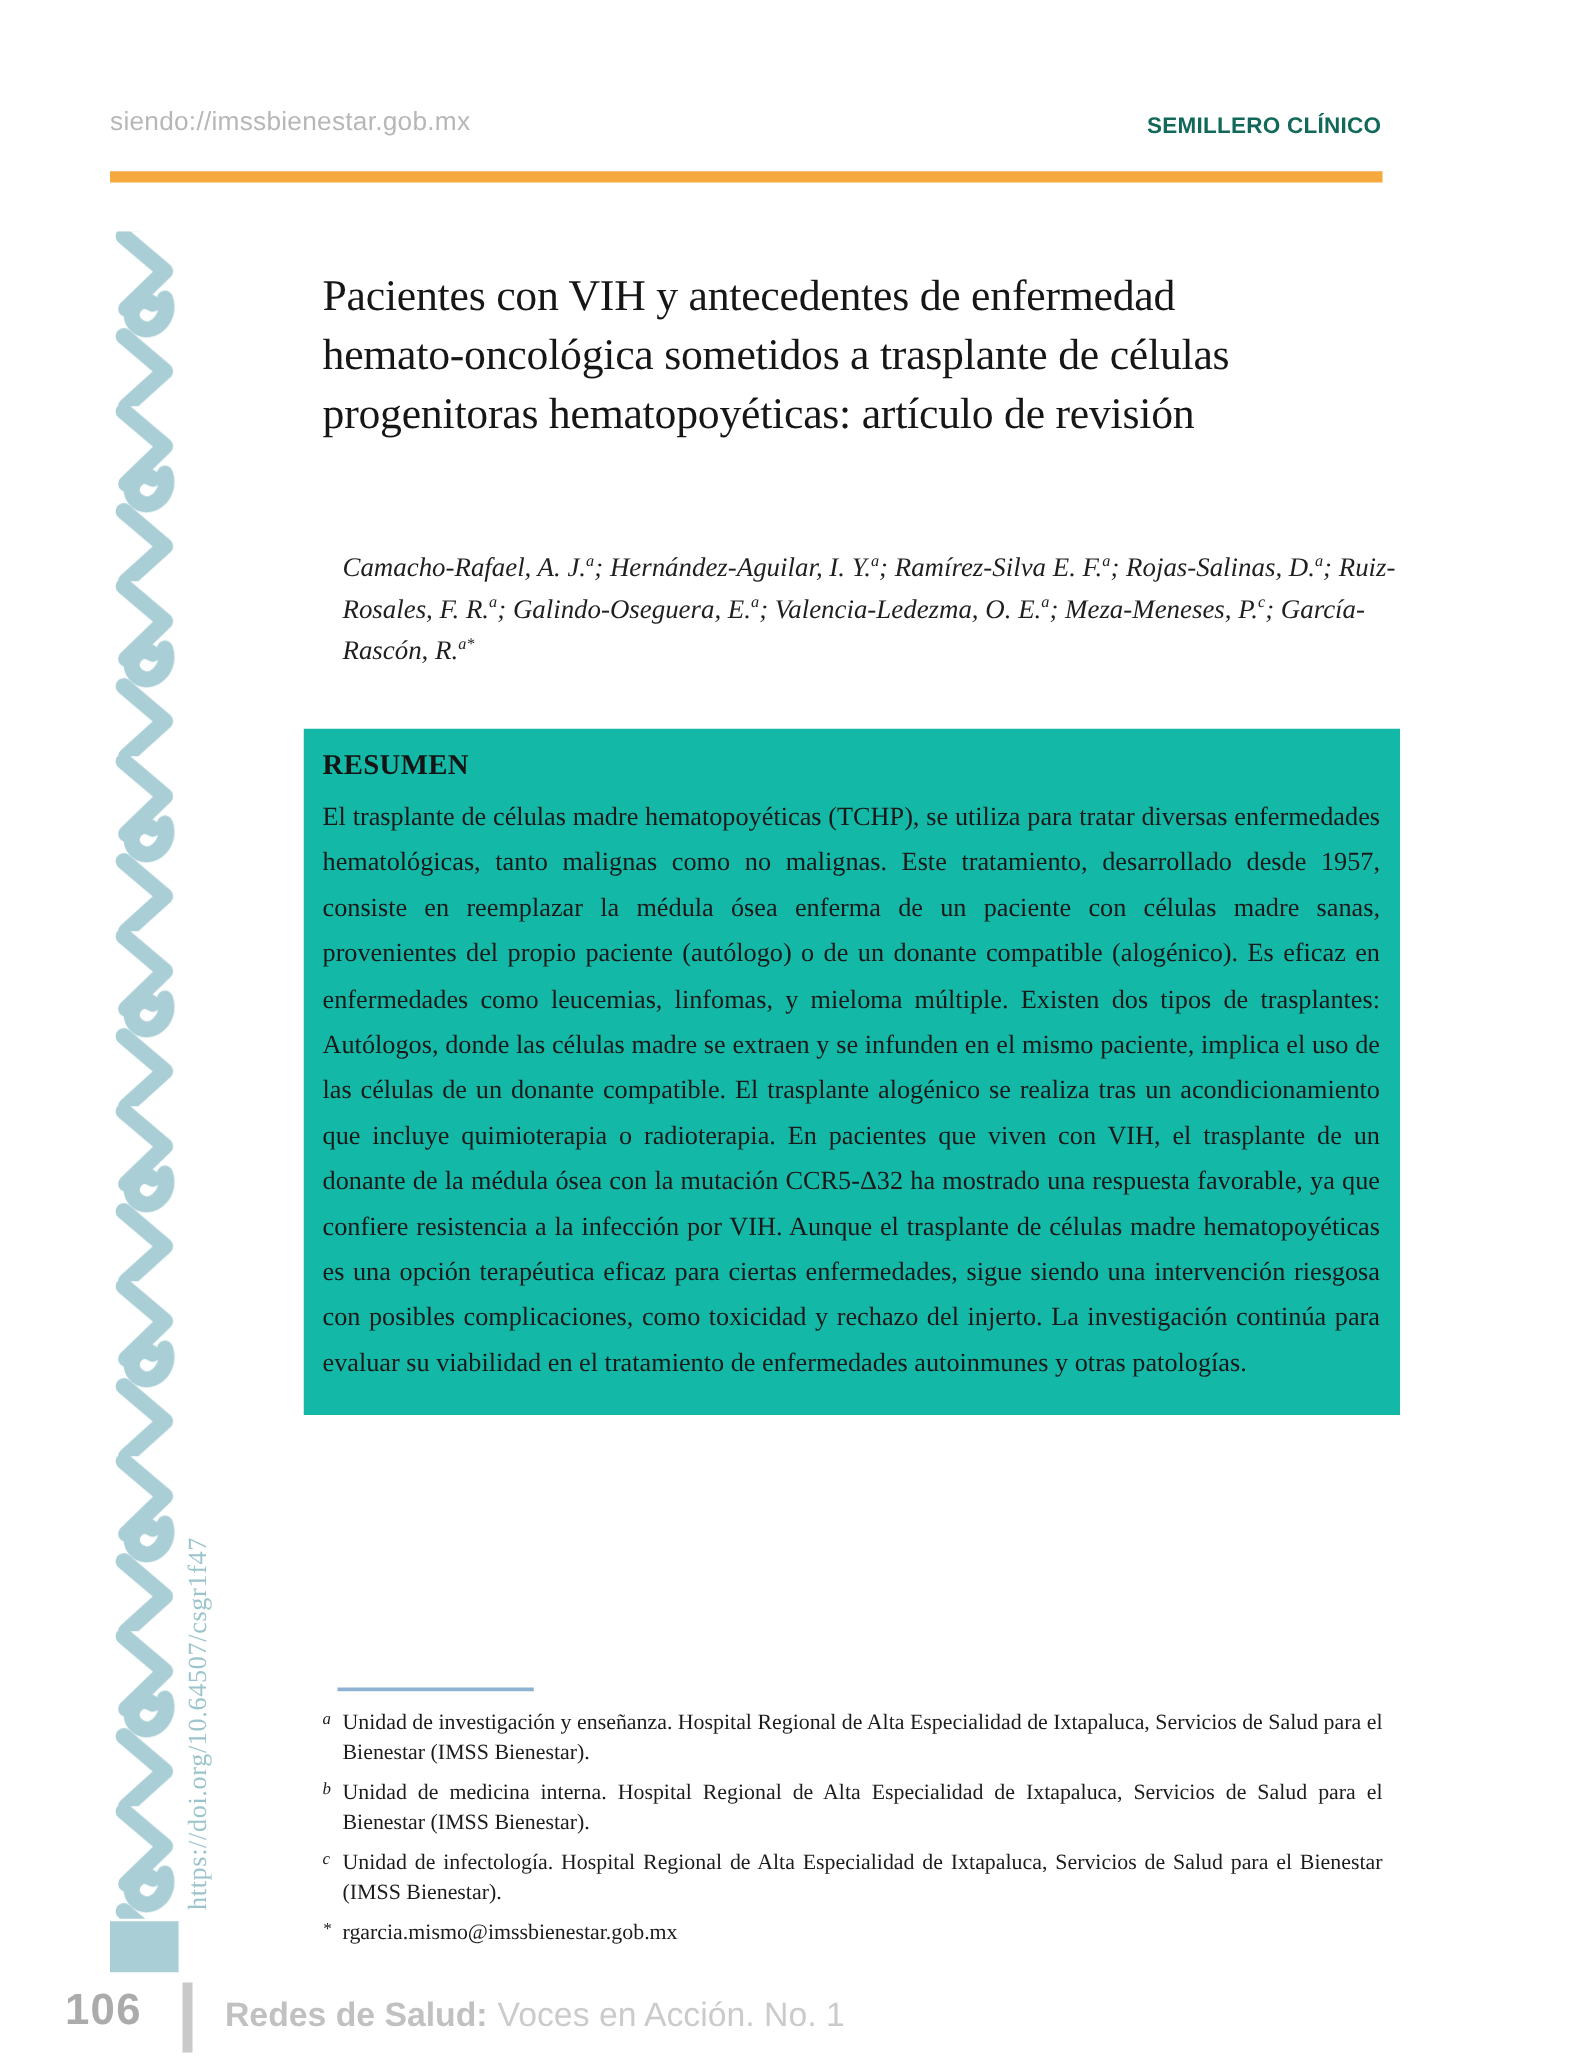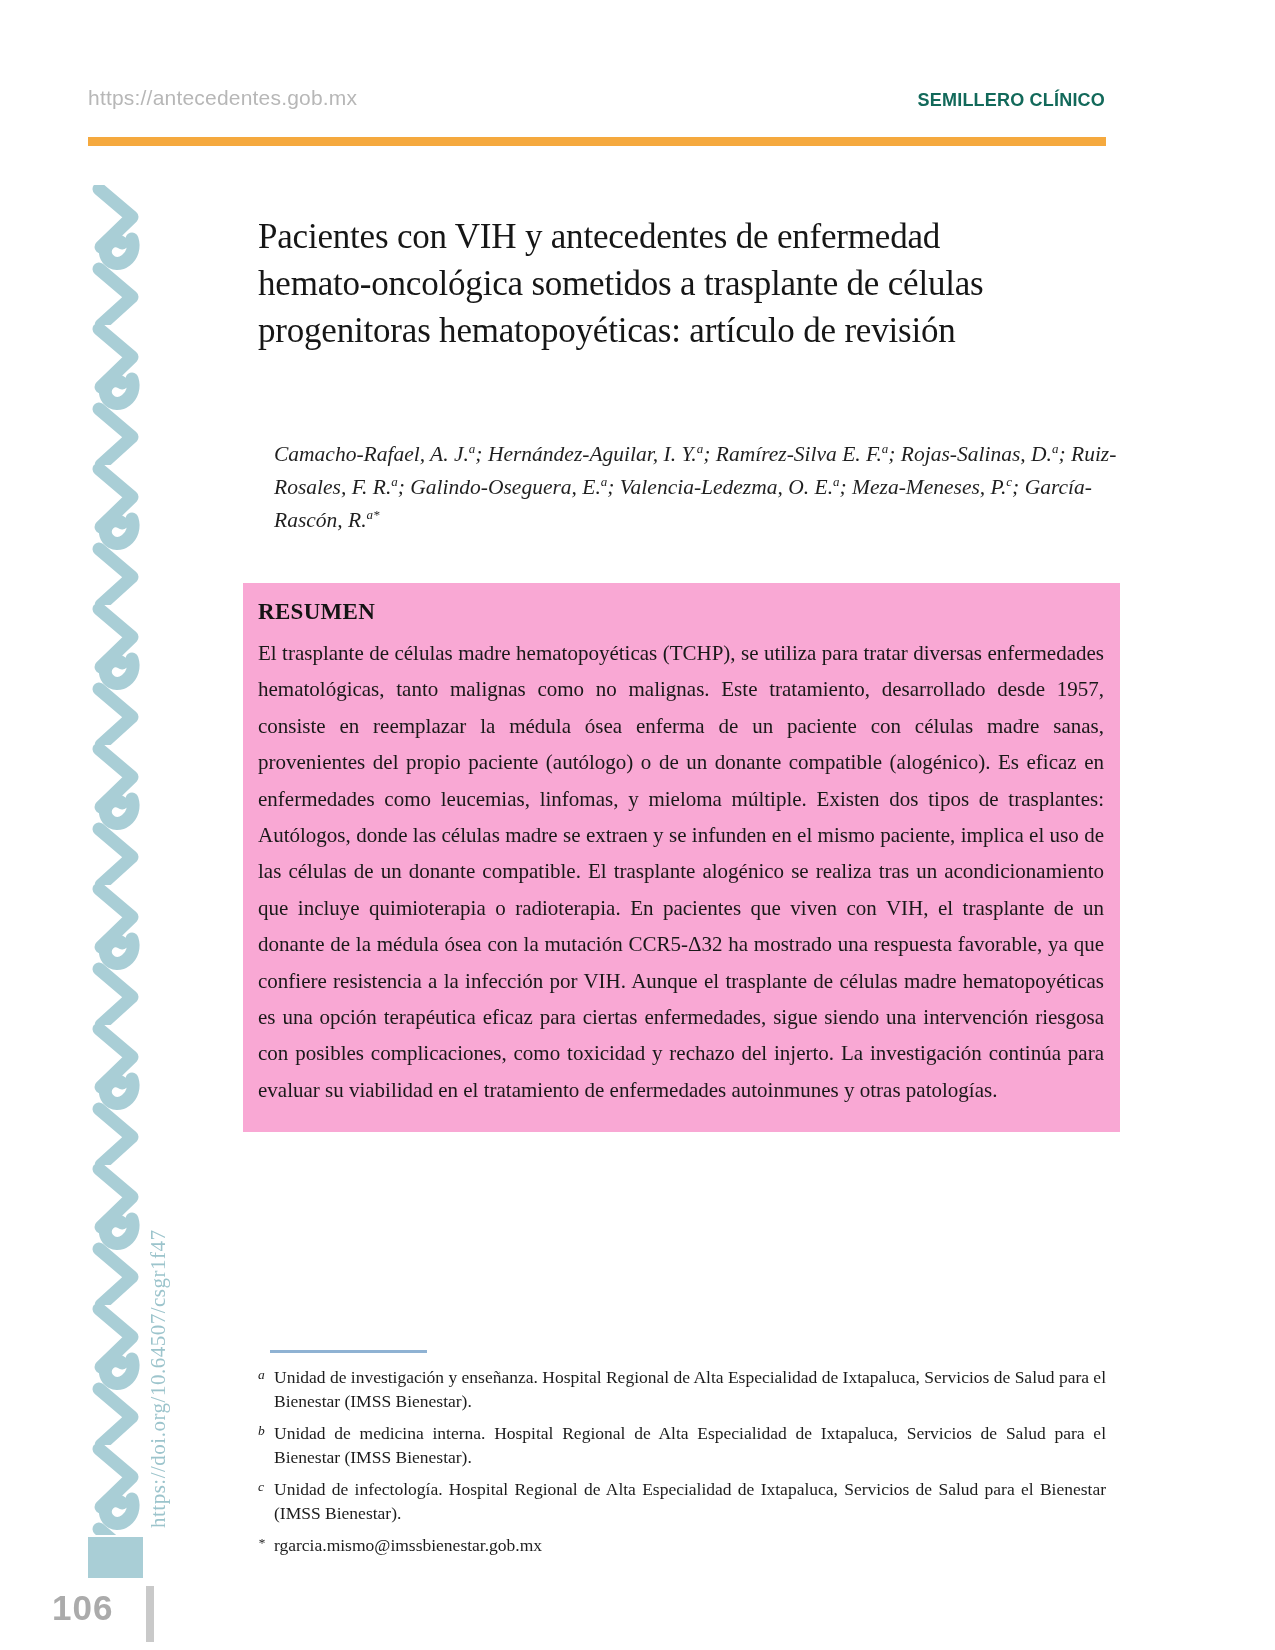--- a/index.html
+++ b/index.html
@@ -40,21 +40,21 @@
   }
   .author-line {
     position:absolute; left:274px; top:438px; width:848px;
     font-style:italic; font-size:21.5px; line-height:33px; color:#1f1f1f; margin:0;
   }
   .au-sup { font-size:13px; font-style:italic; vertical-align:super; line-height:0; }
   
   .abstract-box {
     position:absolute; left:243px; top:583px; width:877px;
     box-sizing:border-box; padding:16px 16px 24px 15px;
-    background:#f9a8d4;
+    background:#14b8a6;
   }
   .abstract-heading {
     margin:0 0 10px 0; font-size:23px; font-weight:bold;
     letter-spacing:0.3px; color:#141414;
   }
   .abstract-body {
     margin:0; font-size:21px; line-height:36.4px;
     text-align:justify; color:#191919;
   }
   .keywords { margin:13px 0 0 0; font-size:21px; line-height:36.4px; text-align:justify; }
@@ -87,21 +87,21 @@
     font-family:"Liberation Sans", sans-serif;
     font-size:27px; color:#cbcbcb;
   }
   .footer-journal .fj-bold { font-weight:bold; color:#c1c1c1; margin-right:8px; }
 </style>
 </head>
 <body>
 
 <div class="page">
 
-  <div class="header-url">https://antecedentes.gob.mx</div>
+  <div class="header-url">siendo://imssbienestar.gob.mx</div>
   <div class="header-section">SEMILLERO CLÍNICO</div>
   <div class="header-rule"></div>
 
   <div class="band">
     <svg width="55" height="1393" viewBox="0 0 55 1393" xmlns="http://www.w3.org/2000/svg" aria-hidden="true">
       <defs>
         <pattern id="greca" x="0" y="0" width="55" height="140" patternUnits="userSpaceOnUse">
           <path class="pg" d="M11 4 L44 32 L13 62"></path>
           <path class="pg" d="M44 54 C50 72 30 86 20 74 C12 64 24 50 34 58"></path>
           <path class="pg" d="M11 84 L44 112 L13 140"></path>
@@ -138,14 +138,15 @@
         <span class="fn-text">Unidad de infectología. Hospital Regional de Alta Especialidad de Ixtapaluca, Servicios de Salud para el Bienestar (IMSS Bienestar).</span>
       </div>
       <div class="footnote">
         <span class="fn-marker">*</span>
         <span class="fn-text">rgarcia.mismo@imssbienestar.gob.mx</span>
       </div>
     </div>
 
   <div class="footer-pagenum">106</div>
   <div class="footer-bar"></div>
+  <div class="footer-journal"><span class="fj-bold">Redes de Salud:</span><span>Voces en Acción. No. 1</span></div>
 
 </div>
 
 </body></html>

